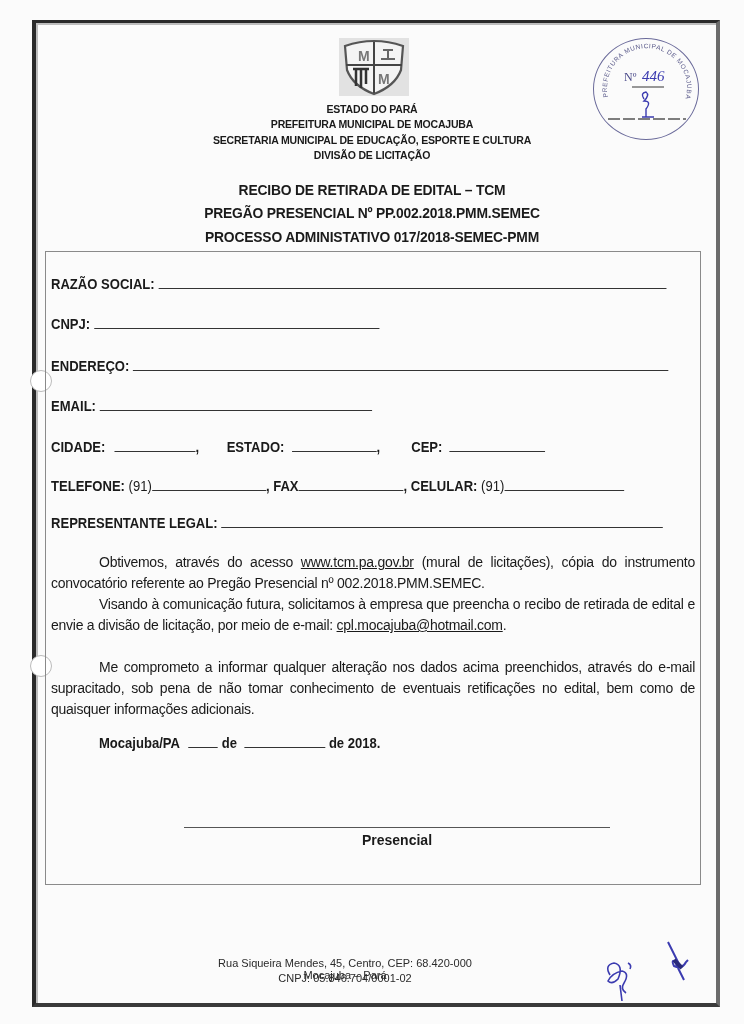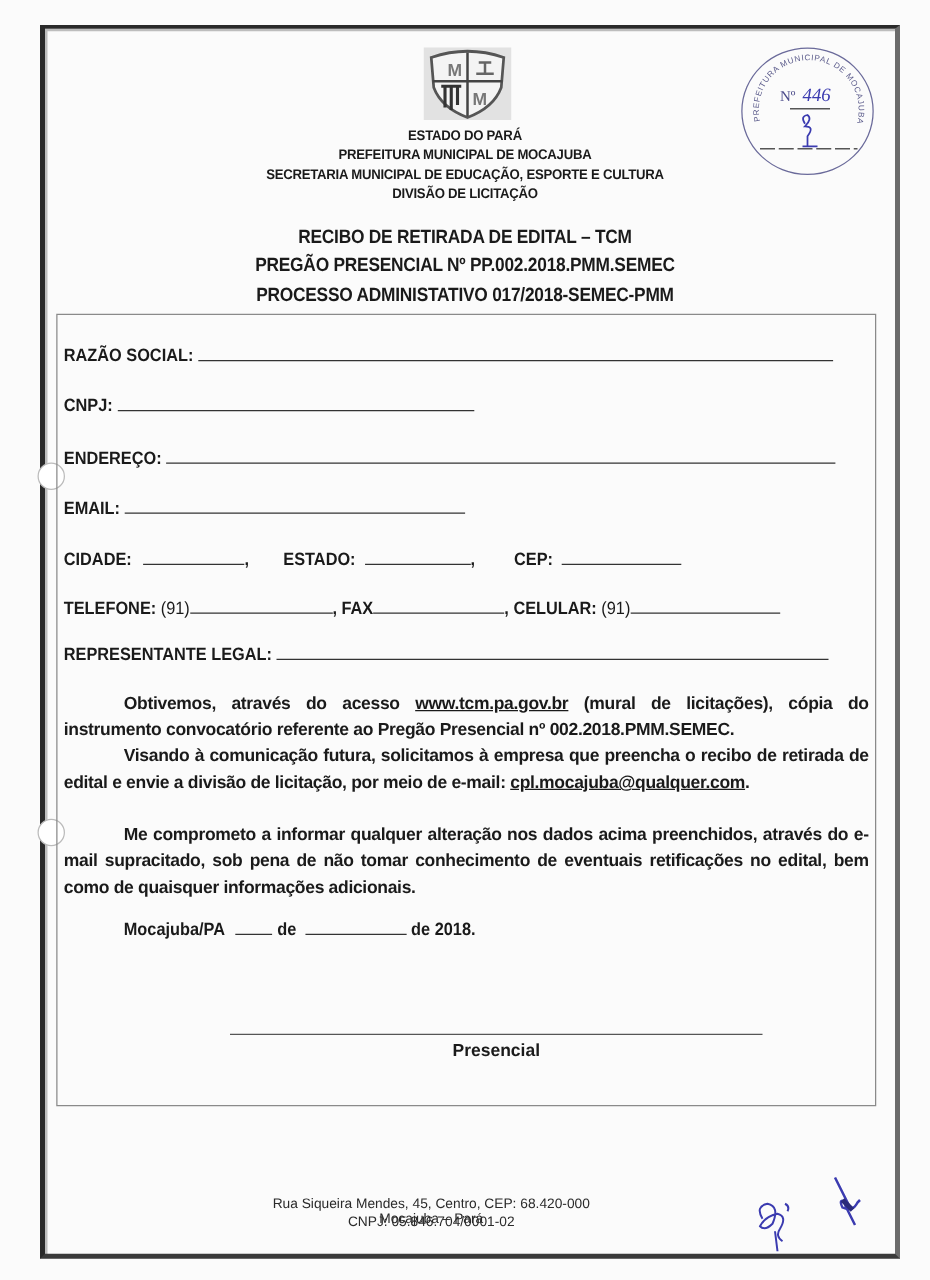--- a/index.html
+++ b/index.html
@@ -34,21 +34,21 @@
     position:absolute; left:45px; top:251px; width:654px; height:632px;
     border:1.5px solid #8a8a8a;
   }
   .field {
     position:absolute; font-weight:bold; font-size:14.2px; white-space:nowrap;
     transform-origin:left center; transform:scaleX(0.92);
   }
   .line { display:inline-block; border-bottom:1.2px solid #333; height:13px; vertical-align:baseline; }
   .normal { font-weight:normal; }
   .para {
-    position:absolute; left:51px; width:644px; font-weight:bold; font-size:14px; line-height:21px;
+    position:absolute; left:51px; width:644px; font-weight:normal; font-size:14px; line-height:21px;
     text-align:justify; letter-spacing:-0.25px;
   }
   .para .indent { display:inline-block; width:48px; }
   .para u { text-decoration:underline; }
   .sig-line { position:absolute; left:184px; top:827px; width:426px; border-top:1.3px solid #555; }
   .sig-label { position:absolute; left:184px; top:832px; width:426px; text-align:center; font-weight:bold; font-size:14px; }
   .footer { position:absolute; left:200px; width:290px; text-align:center; font-size:11px; color:#2a2a2a; }
   .hole { position:absolute; width:20px; height:20px; border-radius:50%; background:#fff; border:1px solid #bbb; left:30px; }
   .initials { position:absolute; }
 </style>
@@ -141,21 +141,21 @@
 <div class="field" style="left:51px; top:514px;">
   <span>REPRESENTANTE LEGAL:</span>
   <span class="line" style="width:480px;"></span>
 </div>
 
 <div class="para" style="top:552px;">
   <span class="indent"></span><span>Obtivemos, através do acesso </span><u>www.tcm.pa.gov.br</u><span> (mural de licitações), cópia do instrumento convocatório referente ao Pregão Presencial nº 002.2018.PMM.SEMEC.</span>
 </div>
 
 <div class="para" style="top:594px;">
-  <span class="indent"></span><span>Visando à comunicação futura, solicitamos à empresa que preencha o recibo de retirada de edital e envie a divisão de licitação, por meio de e-mail: </span><u>cpl.mocajuba@qualquer.com</u><span>.</span>
+  <span class="indent"></span><span>Visando à comunicação futura, solicitamos à empresa que preencha o recibo de retirada de edital e envie a divisão de licitação, por meio de e-mail: </span><u>cpl.mocajuba@hotmail.com</u><span>.</span>
 </div>
 
 <div class="para" style="top:657px;">
   <span class="indent"></span><span>Me comprometo a informar qualquer alteração nos dados acima preenchidos, através do e-mail supracitado, sob pena de não tomar conhecimento de eventuais retificações no edital, bem como de quaisquer informações adicionais.</span>
 </div>
 
 <div class="field" style="left:99px; top:734px;">
   <span>Mocajuba/PA</span>
   <span class="line" style="width:32px; margin-left:6px;"></span>
   <span>de</span>

